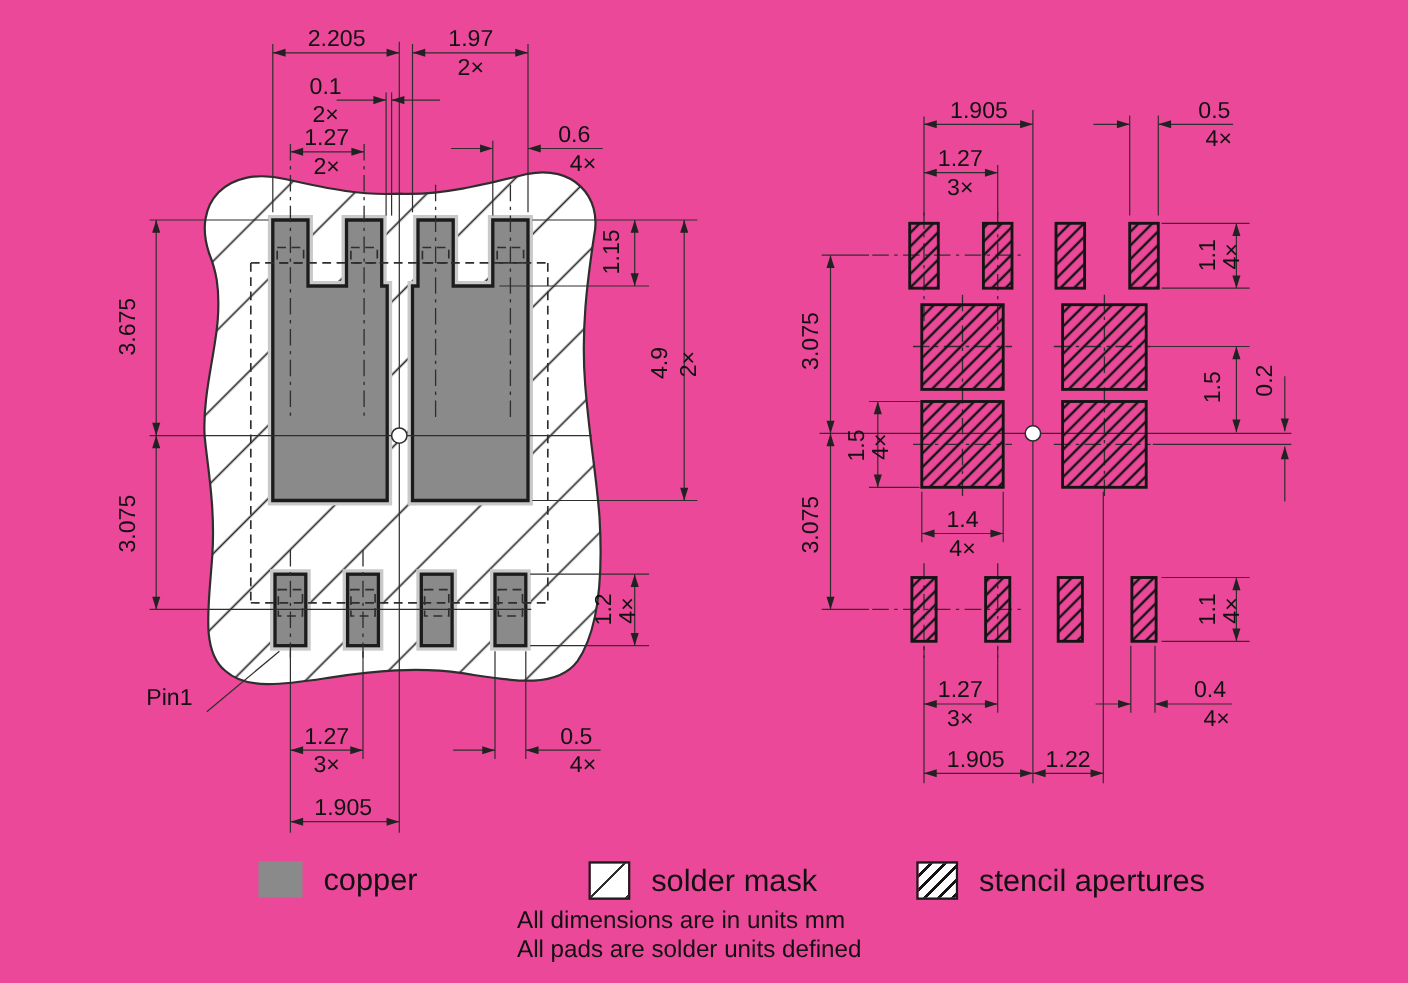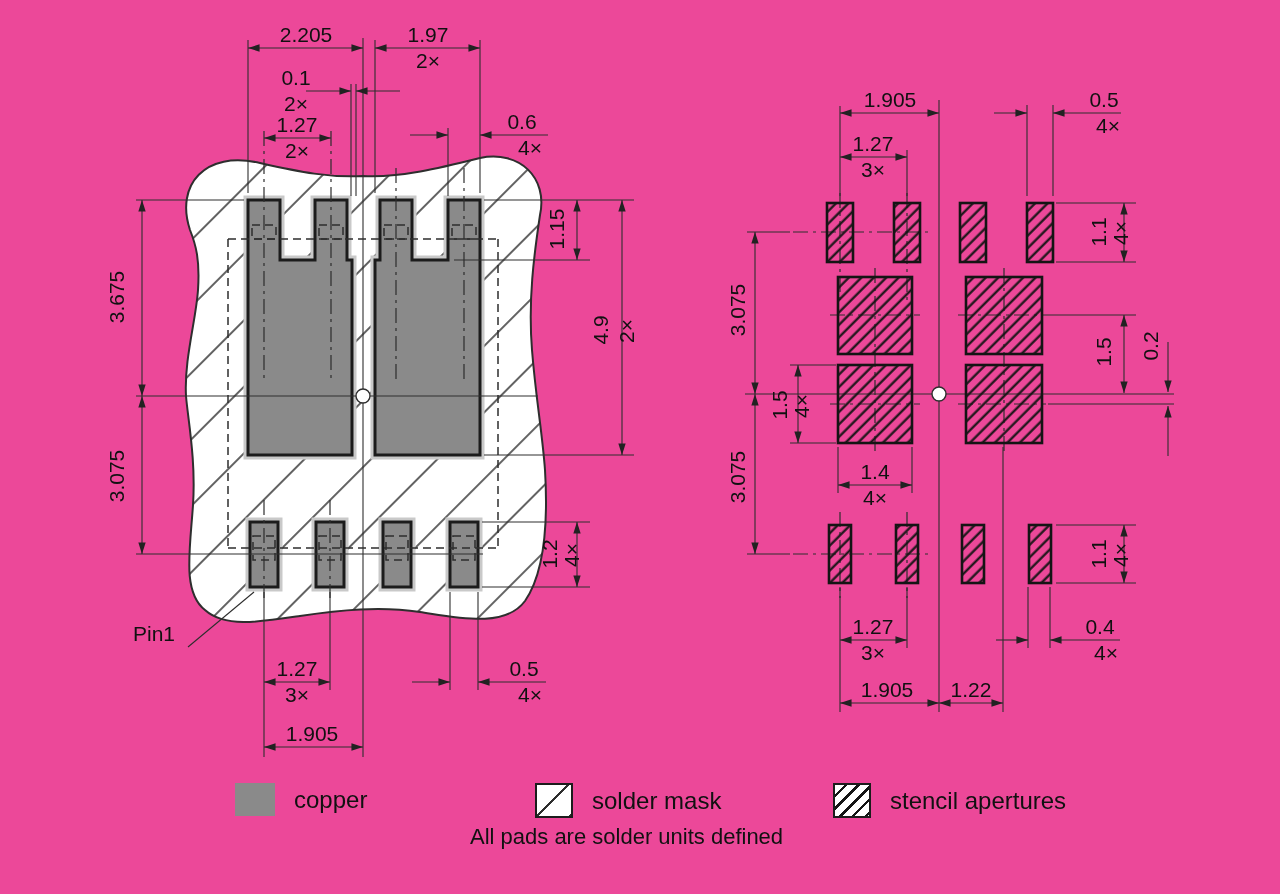--- a/index.html
+++ b/index.html
@@ -13,21 +13,21 @@
   .dim{stroke:#2e2e2e;stroke-width:1.1;fill:none;}
   .dash{stroke:#2e2e2e;stroke-width:1.5;stroke-dasharray:8 5;fill:none;}
   .dashdot{stroke:#2e2e2e;stroke-width:1.2;stroke-dasharray:15 5 3 5;fill:none;}
   .blob{fill:#ffffff;stroke:none;}
   .blobhatch{fill:url(#maskHatch);stroke:#2e2e2e;stroke-width:2;}
   .halo{fill:none;stroke:#c9c9c9;stroke-width:9;}
   .copper{fill:#8a8a8a;stroke:#1c1c1c;stroke-width:3;}
   .stencil{fill:url(#stencilHatch);stroke:#141414;stroke-width:2.6;}
   .origin{fill:#ffffff;stroke:#2e2e2e;stroke-width:1.4;}
   .legend-item{position:absolute;display:flex;align-items:center;gap:19px;}
-  .legend-label{font-size:24px;color:#111;white-space:nowrap;}
+  .legend-label{font-size:28px;color:#111;white-space:nowrap;}
   .sw{display:inline-block;}
   .sw-copper{width:40px;height:33px;background:#8a8a8a;}
   .sw-mask{width:34px;height:31px;border:2px solid #1c1c1c;
            background:repeating-linear-gradient(135deg,#fff 0 21px,#2e2e2e 21px 23px);}
   .sw-stencil{width:34px;height:31px;border:2px solid #1c1c1c;
            background:repeating-linear-gradient(135deg,#fff 0 6.5px,#141414 6.5px 9px);}
   .notes{position:absolute;left:470px;top:824px;font-size:22px;color:#111;line-height:26px;}
 </style>
 </head>
 <body>
@@ -283,16 +283,17 @@
 <div class="legend-item" style="left:833px;top:783px">
   <span class="sw sw-stencil"></span>
   <span class="legend-label">stencil apertures</span>
 </div>
 <div class="legend-item" style="left:535px;top:783px">
   <span class="sw sw-mask"></span>
   <span class="legend-label">solder mask</span>
 </div>
 
 <div class="notes">
+  <div>All dimensions are in units mm</div>
   <div>All pads are solder units defined</div>
 </div>
 
 </div>
 
 </body></html>

